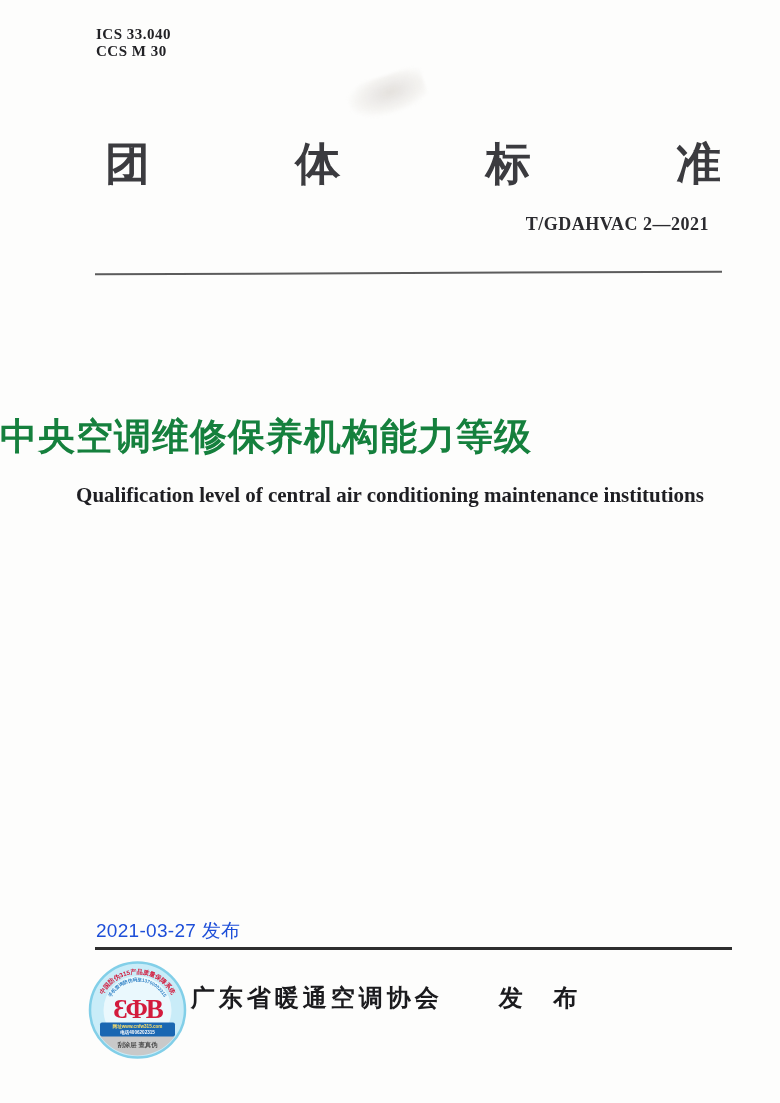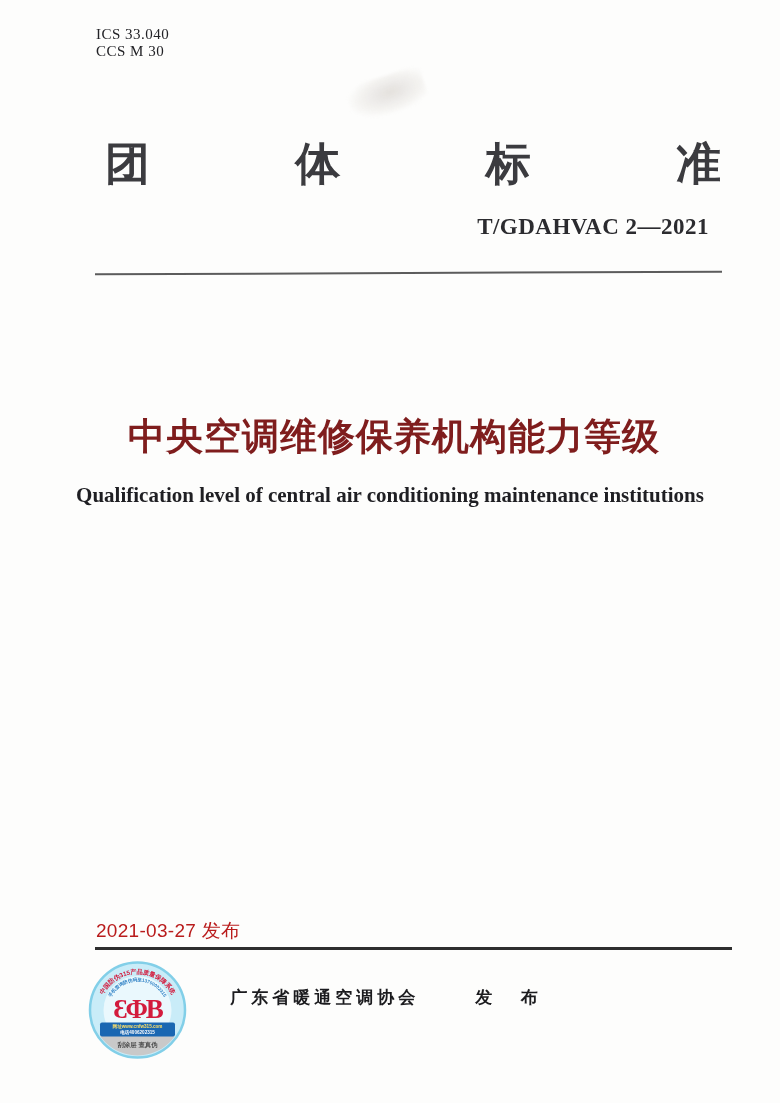--- a/index.html
+++ b/index.html
@@ -8,77 +8,77 @@
     width:780px;height:1103px;
     margin:0 auto;
     background:#fdfdfc;
     overflow:hidden;
     font-family:"Liberation Sans",sans-serif;
     color:#2c2c30;
   }
   .ics-block{
     position:absolute;left:96px;top:26px;
     font-family:"Liberation Serif",serif;
-    font-weight:normal;font-size:15px;line-height:17px;
+    font-weight:bold;font-size:15px;line-height:17px;
     color:#222226;letter-spacing:.5px;white-space:pre;
   }
   .smudge{
     position:absolute;left:348px;top:76px;width:78px;height:38px;
     background:radial-gradient(ellipse at 55% 45%, rgba(168,158,148,.30), rgba(190,182,172,.12) 55%, transparent 75%);
     filter:blur(1.5px);
     transform:rotate(-18deg);
   }
   .big-title{
     position:absolute;left:105px;top:141px;width:616px;
     display:flex;justify-content:space-between;
     font-size:45px;line-height:46px;font-weight:bold;
     color:#3b3b3f;
   }
   .std-number{
     position:absolute;right:71px;top:214px;
     font-family:"Liberation Serif",serif;
-    font-weight:bold;font-size:23px;
+    font-weight:bold;font-size:18px;
     color:#2b2b2f;letter-spacing:.5px;
   }
   .rule-thin{
     position:absolute;left:95px;top:272px;width:627px;height:2px;
     background:#5c5c5c;
     transform:rotate(-.25deg);
   }
   .main-title{
     position:absolute;left:0;top:414px;width:660px;
-    text-align:right;
+    text-align:left;
     font-size:37px;line-height:46px;font-weight:bold;
     letter-spacing:1px;
-    color:#7f1d1d;
+    color:#15803d;
   }
   .en-title{
     position:absolute;left:0;top:484px;width:780px;
     text-align:center;
     font-family:"Liberation Serif",serif;
     font-weight:bold;font-size:21px;line-height:22px;
     color:#1f1f23;
   }
   .date-row{
     position:absolute;left:96px;top:918px;width:636px;
     display:flex;justify-content:space-between;
     font-size:19px;line-height:26px;
-    color:#b91c1c;letter-spacing:.3px;
+    color:#1d4ed8;letter-spacing:.3px;
   }
   .rule-thick{
     position:absolute;left:95px;top:947px;width:637px;height:3px;
     background:#2e2e2e;
   }
   .badge{
     position:absolute;left:87px;top:960px;width:101px;height:103px;
   }
   .publisher-row{
     position:absolute;left:0;top:983px;width:780px;
     display:flex;justify-content:center;align-items:flex-start;
-    font-size:17px;line-height:30px;font-weight:bold;
+    font-size:24px;line-height:30px;font-weight:bold;
     color:#1b1b1e;
   }
   .publisher-name{letter-spacing:4px;}
   .publish-label{margin-left:56px;letter-spacing:12px;white-space:nowrap;}
 </style>
 </head>
 <body>
 
 <div class="page">
 

